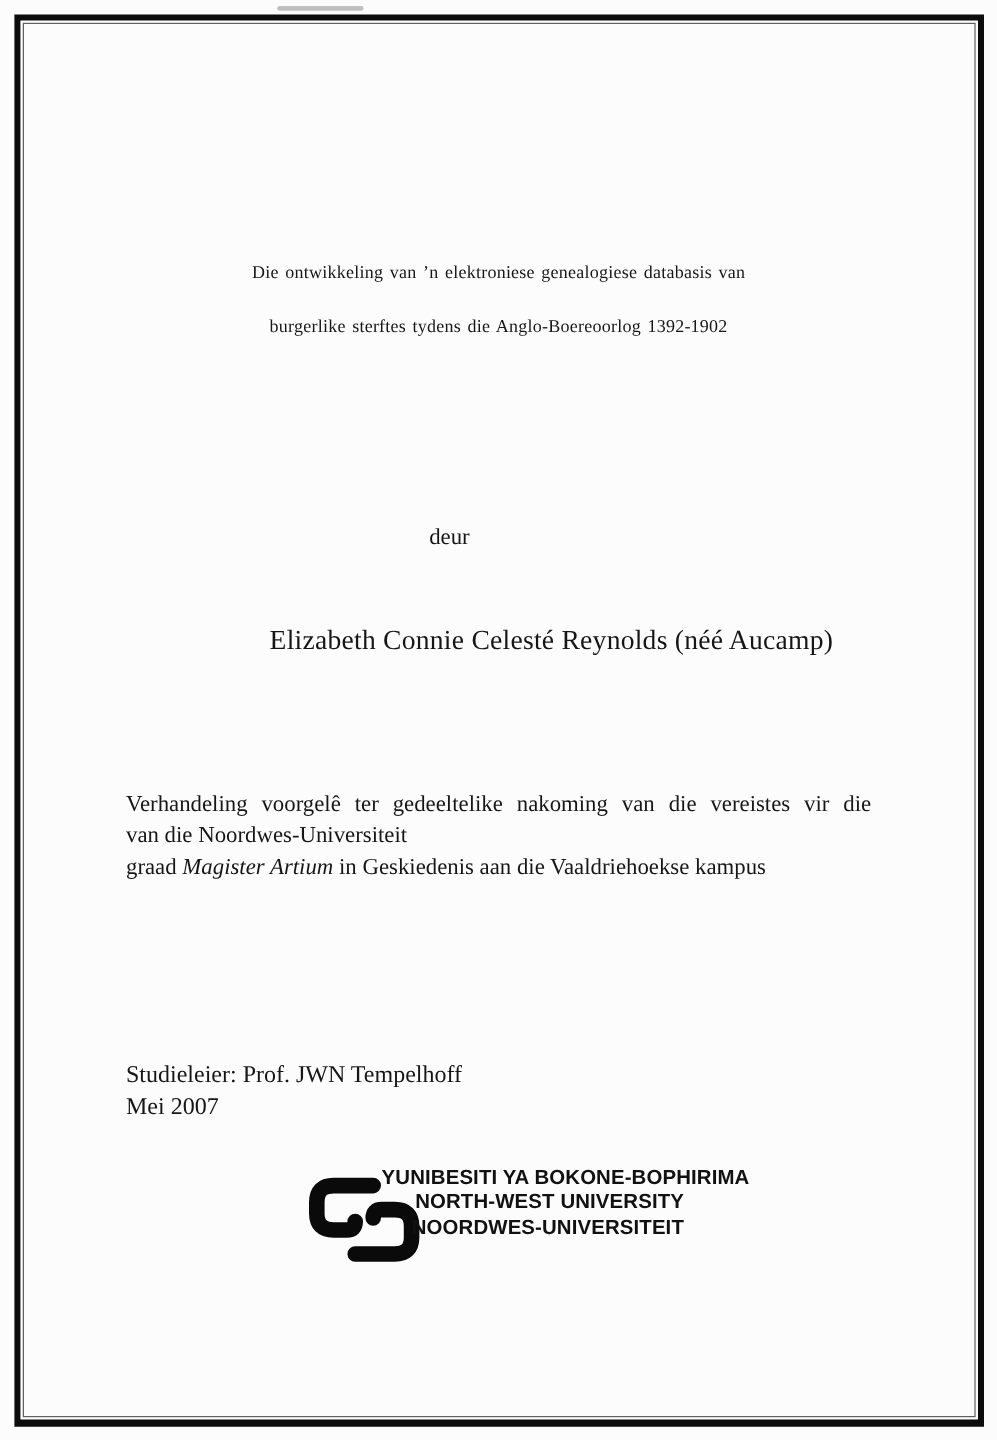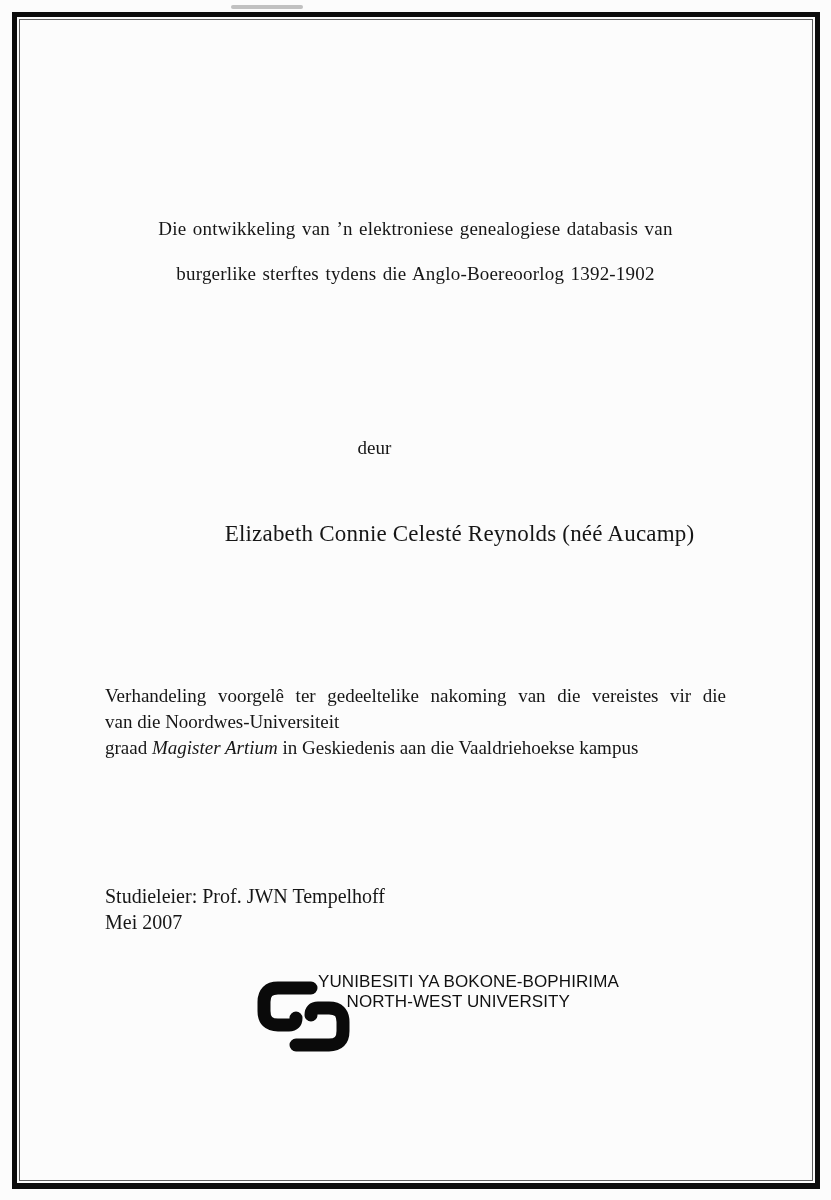--- a/index.html
+++ b/index.html
@@ -30,21 +30,21 @@
     left: 231px; top: 5px;
     width: 72px; height: 4px;
     background: #8f8f8f;
     opacity: 0.55;
     border-radius: 2px;
   }
   .title {
     position: absolute;
     left: 60px; right: 60px; top: 206px;
     margin: 0;
-    font-size: 19px;
+    font-size: 15px;
     font-weight: normal;
     text-align: center;
     line-height: 45px;
     letter-spacing: 0.2px;
     word-spacing: 1.5px;
   }
   .title-line { display: block; }
   .byline-label {
     position: absolute;
     left: 0; top: 437px;
@@ -62,21 +62,21 @@
     padding-left: 44px;
   }
   .submission {
     position: absolute;
     left: 105px; top: 658px;
     width: 621px;
     font-size: 19px;
     line-height: 26px;
   }
   .sub-line { display: block; }
-  .justify-line { text-align: justify; text-align-last: justify; margin-top: 25px; }
+  .justify-line { text-align: justify; text-align-last: justify; }
   .italic { font-style: italic; }
   .supervisor-block {
     position: absolute;
     left: 105px; top: 884px;
     font-size: 20px;
     line-height: 25.5px;
   }
   .logo-mark {
     position: absolute;
     left: 252px; top: 969px;
@@ -87,21 +87,21 @@
     left: 318px; top: 972px;
     width: 252px;
     text-align: right;
     font-family: "Liberation Sans", sans-serif;
     font-size: 17px;
     line-height: 20.3px;
     letter-spacing: 0.1px;
     white-space: nowrap;
     color: #111;
   }
-  .logo-text-line { display: block; }
+  .logo-text-line { display: block; font-weight: bold; }
 </style>
 </head>
 <body>
 
 <div class="page">
 
   <div class="frame-outer">
     <div class="frame-inner"></div>
   </div>
   <div class="artifact-top"></div>
@@ -131,15 +131,16 @@
 
       <path d="M 59 19 H 26 Q 12 19 12 33 V 42 Q 12 56 26 56 H 37 Q 44 56 44 49"></path>
 
       <path d="M 44 76 H 77 Q 91 76 91 62 V 53 Q 91 39 77 39 H 66 Q 59 39 59 46"></path>
     </g>
   </svg>
 
   <div class="logo-text">
     <span class="logo-text-line">YUNIBESITI YA BOKONE-BOPHIRIMA</span>
     <span class="logo-text-line">NORTH-WEST UNIVERSITY</span>
+    <span class="logo-text-line">NOORDWES-UNIVERSITEIT</span>
   </div>
 
 </div>
 
 </body></html>

